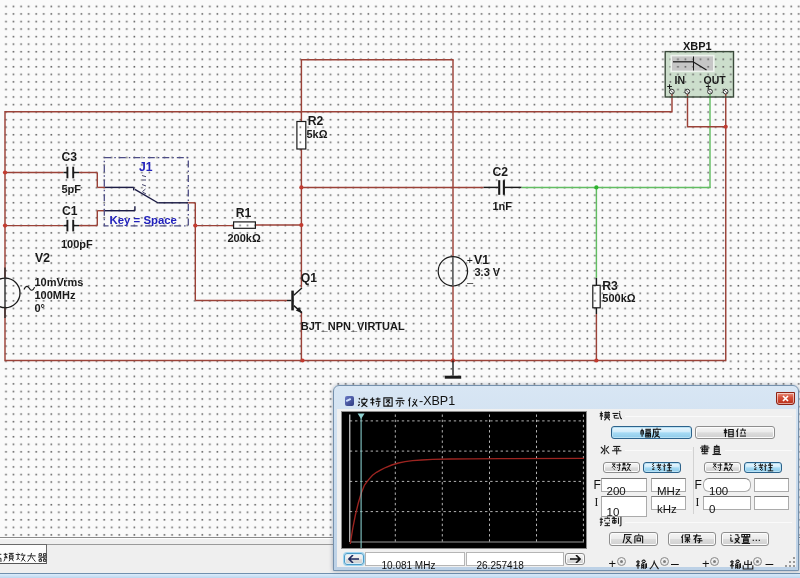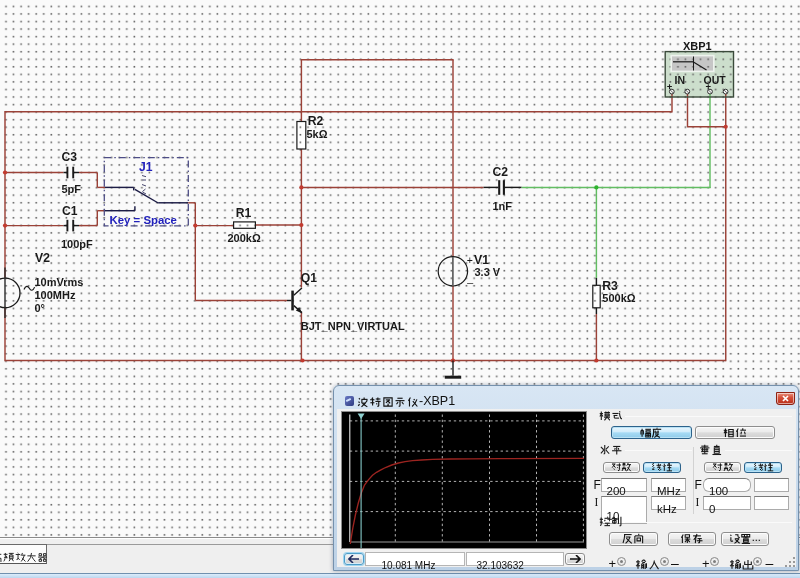--- a/index.html
+++ b/index.html
@@ -276,21 +276,21 @@
     </div>
     <div class="btn" style="left:343.5px;top:552.5px;width:20px;height:12.5px;border-color:#4e9dc8;box-shadow:0 0 0 1px #9fd4ef, inset 0 0 0 1px #d6ecf8;">
       <svg width="12" height="8" viewBox="0 0 12 8">
         <path d="M5 0 L1 4 L5 8 M1 4 H11" stroke="#1d2a5e" stroke-width="1.6" fill="none"></path>
       </svg>
     </div>
     <div class="tf" style="left:364.5px;top:552px;width:100px;height:13.5px;border-color:#b5b5b5;">
       <span style="position:relative;left:11px;font-size:10px;">10.081 MHz</span>
     </div>
     <div class="tf" style="left:465.5px;top:552px;width:98px;height:13.5px;border-color:#b5b5b5;">
-      <span style="position:relative;left:5px;font-size:10px;">32.103632</span>
+      <span style="position:relative;left:5px;font-size:10px;">26.257418</span>
     </div>
     <div class="btn" style="left:564.5px;top:552.5px;width:20px;height:12.5px;">
       <svg width="12" height="8" viewBox="0 0 12 8">
         <path d="M7 0 L11 4 L7 8 M1 4 H11" stroke="#111" stroke-width="1.6" fill="none"></path>
       </svg>
     </div>
     <div class="lbl" style="left:598.5px;top:409.5px;height:12px;">
       <svg class="cj" style="width:11.5px;height:11.5px;margin-right:0.5px;" viewBox="0 0 16 16" fill="none" stroke="#1a1a1a" stroke-width="1.5" stroke-linecap="butt">
         <path d="M3.2 2 V14"></path>
         <path d="M1 5 H5.6"></path>
@@ -493,21 +493,21 @@
         <path d="M7.2 13.5 H15.6"></path>
       </svg>
     </div>
     <div class="lbl" style="left:593.5px;top:478px;font-size:12px;color:#111;">F</div>
     <div class="tf" style="left:600.5px;top:477.5px;width:46.5px;height:13.5px;">200</div>
     <div class="tf" style="left:651px;top:477.5px;width:34.5px;height:13.5px;">MHz</div>
     <div class="lbl" style="left:694.5px;top:478px;font-size:12px;color:#111;">F</div>
     <div class="tf" style="left:703px;top:477.5px;width:47.5px;height:13.5px;border-radius:6px;">100</div>
     <div class="tf" style="left:753.5px;top:477.5px;width:35px;height:13.5px;"></div>
     <div class="lbl" style="left:594.5px;top:496px;font-size:11.5px;color:#111;font-family:'Liberation Serif',serif;">I</div>
-    <div class="tf" style="left:600.5px;top:495.5px;width:46.5px;height:28px;">10</div>
+    <div class="tf" style="left:600.5px;top:495.5px;width:46.5px;height:21px;">10</div>
     <div class="tf" style="left:651px;top:495.5px;width:35px;height:13.5px;">kHz</div>
     <div class="lbl" style="left:695.5px;top:496px;font-size:11.5px;color:#111;font-family:'Liberation Serif',serif;">I</div>
     <div class="tf" style="left:703px;top:495.5px;width:47.5px;height:13.5px;">0</div>
     <div class="tf" style="left:753.5px;top:495.5px;width:35px;height:13.5px;"></div>
     <div class="lbl" style="left:598.5px;top:515.8px;height:12px;">
       <svg class="cj" style="width:11.5px;height:11.5px;margin-right:0.5px;" viewBox="0 0 16 16" fill="none" stroke="#1a1a1a" stroke-width="1.5" stroke-linecap="butt">
         <path d="M3 2 V11.6 Q3 13.4 1.6 12.9"></path>
         <path d="M1 4.6 H5.6"></path>
         <path d="M1.2 8.6 H5.4"></path>
         <path d="M11.5 1 L12.3 2.2"></path>

